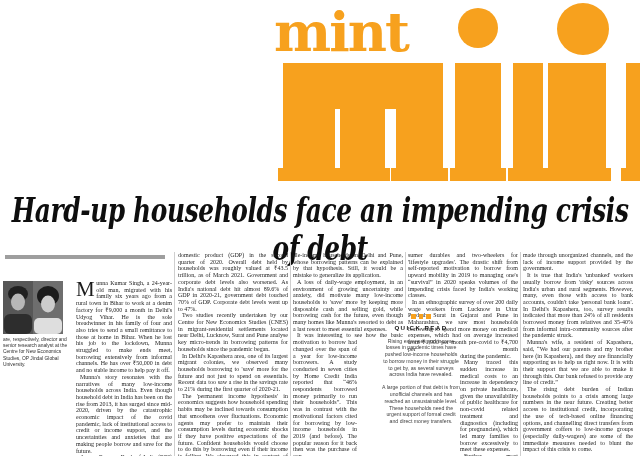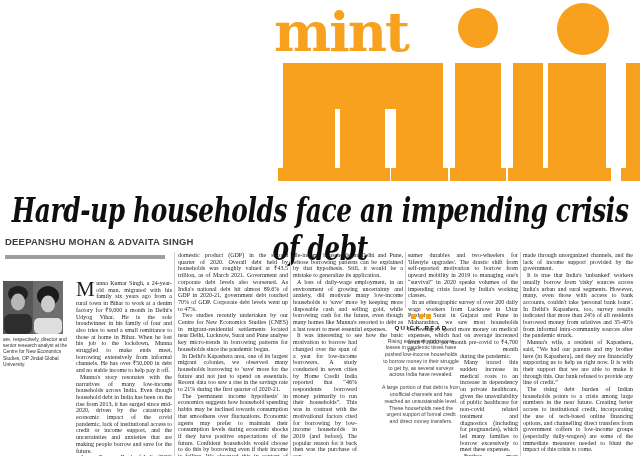--- a/index.html
+++ b/index.html
@@ -61,21 +61,20 @@
       <div class="bar" style="left:417px;width:46px;"></div>
       <div class="bar" style="left:475px;width:30px;"></div>
       <div class="bar" style="left:510px;width:58px;"></div>
       <div class="bar" style="left:588px;width:52px;"></div>
       <div class="dot" style="left:420px;top:8px;width:40px;height:40px;"></div>
       <div class="dot" style="left:519px;top:3px;width:52px;height:52px;"></div>
     </div>
   </div>
 
   <h1 class="headline">Hard-up households face an impending crisis of debt</h1>
-  <div class="byline">DEEPANSHU MOHAN &amp; ADVAITA SINGH</div>
   <div class="byline-rule"></div>
 
   <figure class="photo">
     <svg width="60" height="53" viewBox="0 0 60 53" xmlns="http://www.w3.org/2000/svg">
       <rect width="60" height="53" fill="#6e6e6e"></rect>
       <rect width="30" height="53" fill="#575757"></rect>
       <ellipse cx="15" cy="13" rx="10" ry="8" fill="#202020"></ellipse>
       <ellipse cx="15" cy="21" rx="7" ry="8.5" fill="#b7b7b7"></ellipse>
       <rect x="1" y="33" width="28" height="20" rx="6" fill="#2d2d2d"></rect>
       <ellipse cx="45" cy="15" rx="11" ry="10" fill="#1b1b1b"></ellipse>

